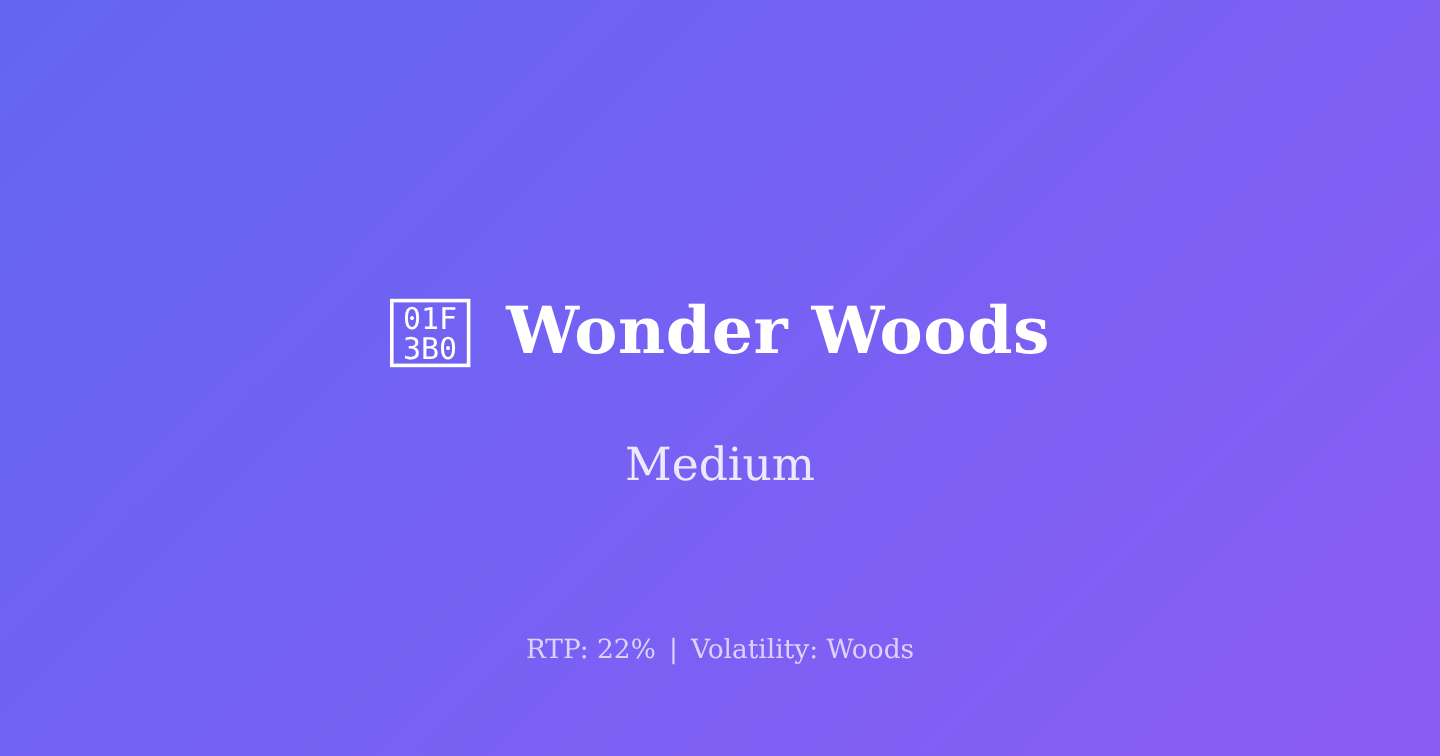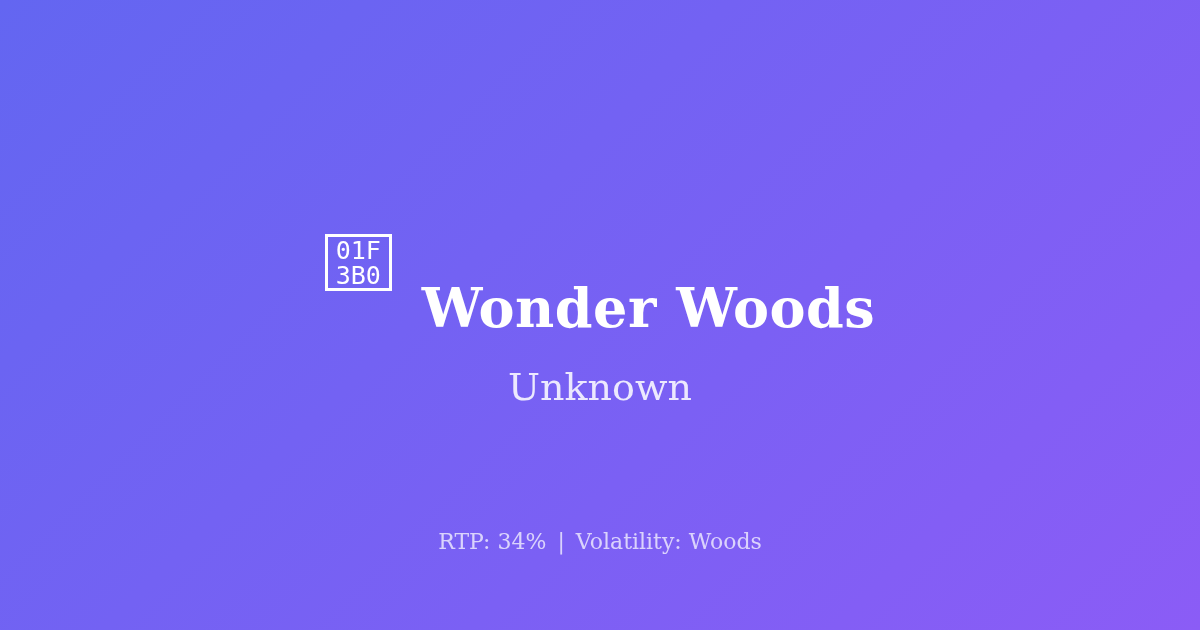--- a/index.html
+++ b/index.html
@@ -31,20 +31,21 @@
 
   
   .title-row {
     position: absolute;
     left: 0;
     right: 0;
     top: 232px;
     height: 86px;
     display: flex;
     flex-direction: row;
+    align-items: center;
     justify-content: center;
     gap: 30px;
     white-space: nowrap;
   }
 
   
   .tofu-glyph {
     box-sizing: border-box;
     width: 67px;
     height: 57px;
@@ -119,23 +120,23 @@
 
     <span class="tofu-glyph">
       <span class="tofu-row">01F</span>
       <span class="tofu-row">3B0</span>
     </span>
 
     <h1 class="game-title">Wonder Woods</h1>
 
   </div>
 
-  <div class="provider">Unknown</div>
+  <div class="provider">Medium</div>
 
   <div class="stats">
     <span>RTP:</span>
-    <span>34%</span>
+    <span>22%</span>
     <span class="sep">|</span>
     <span>Volatility:</span>
     <span>Woods</span>
   </div>
 
 </div>
 
 </body></html>

